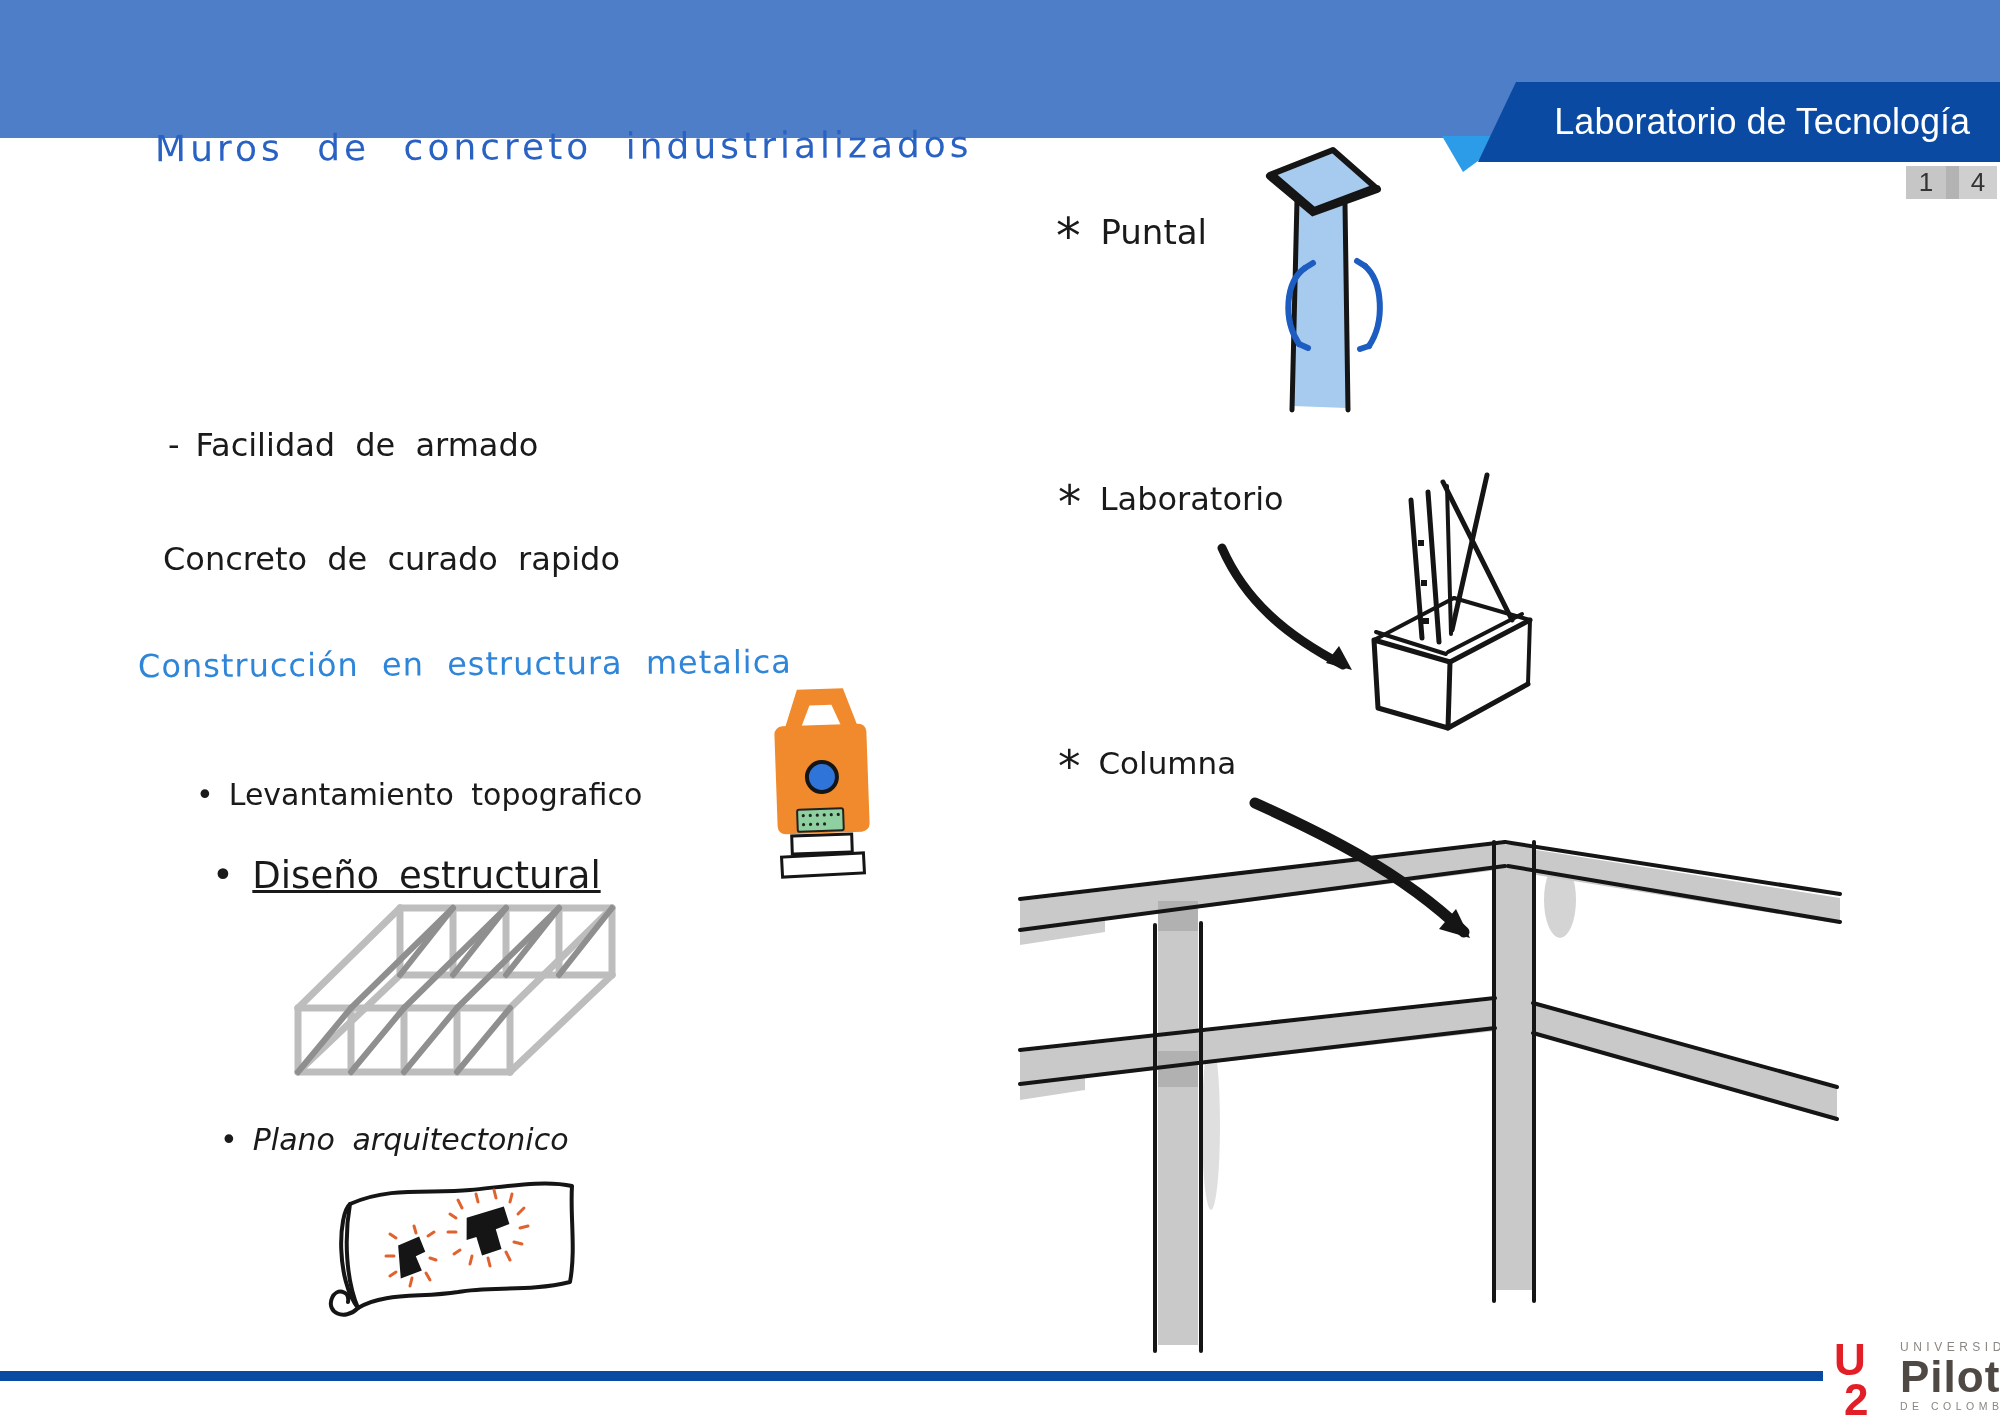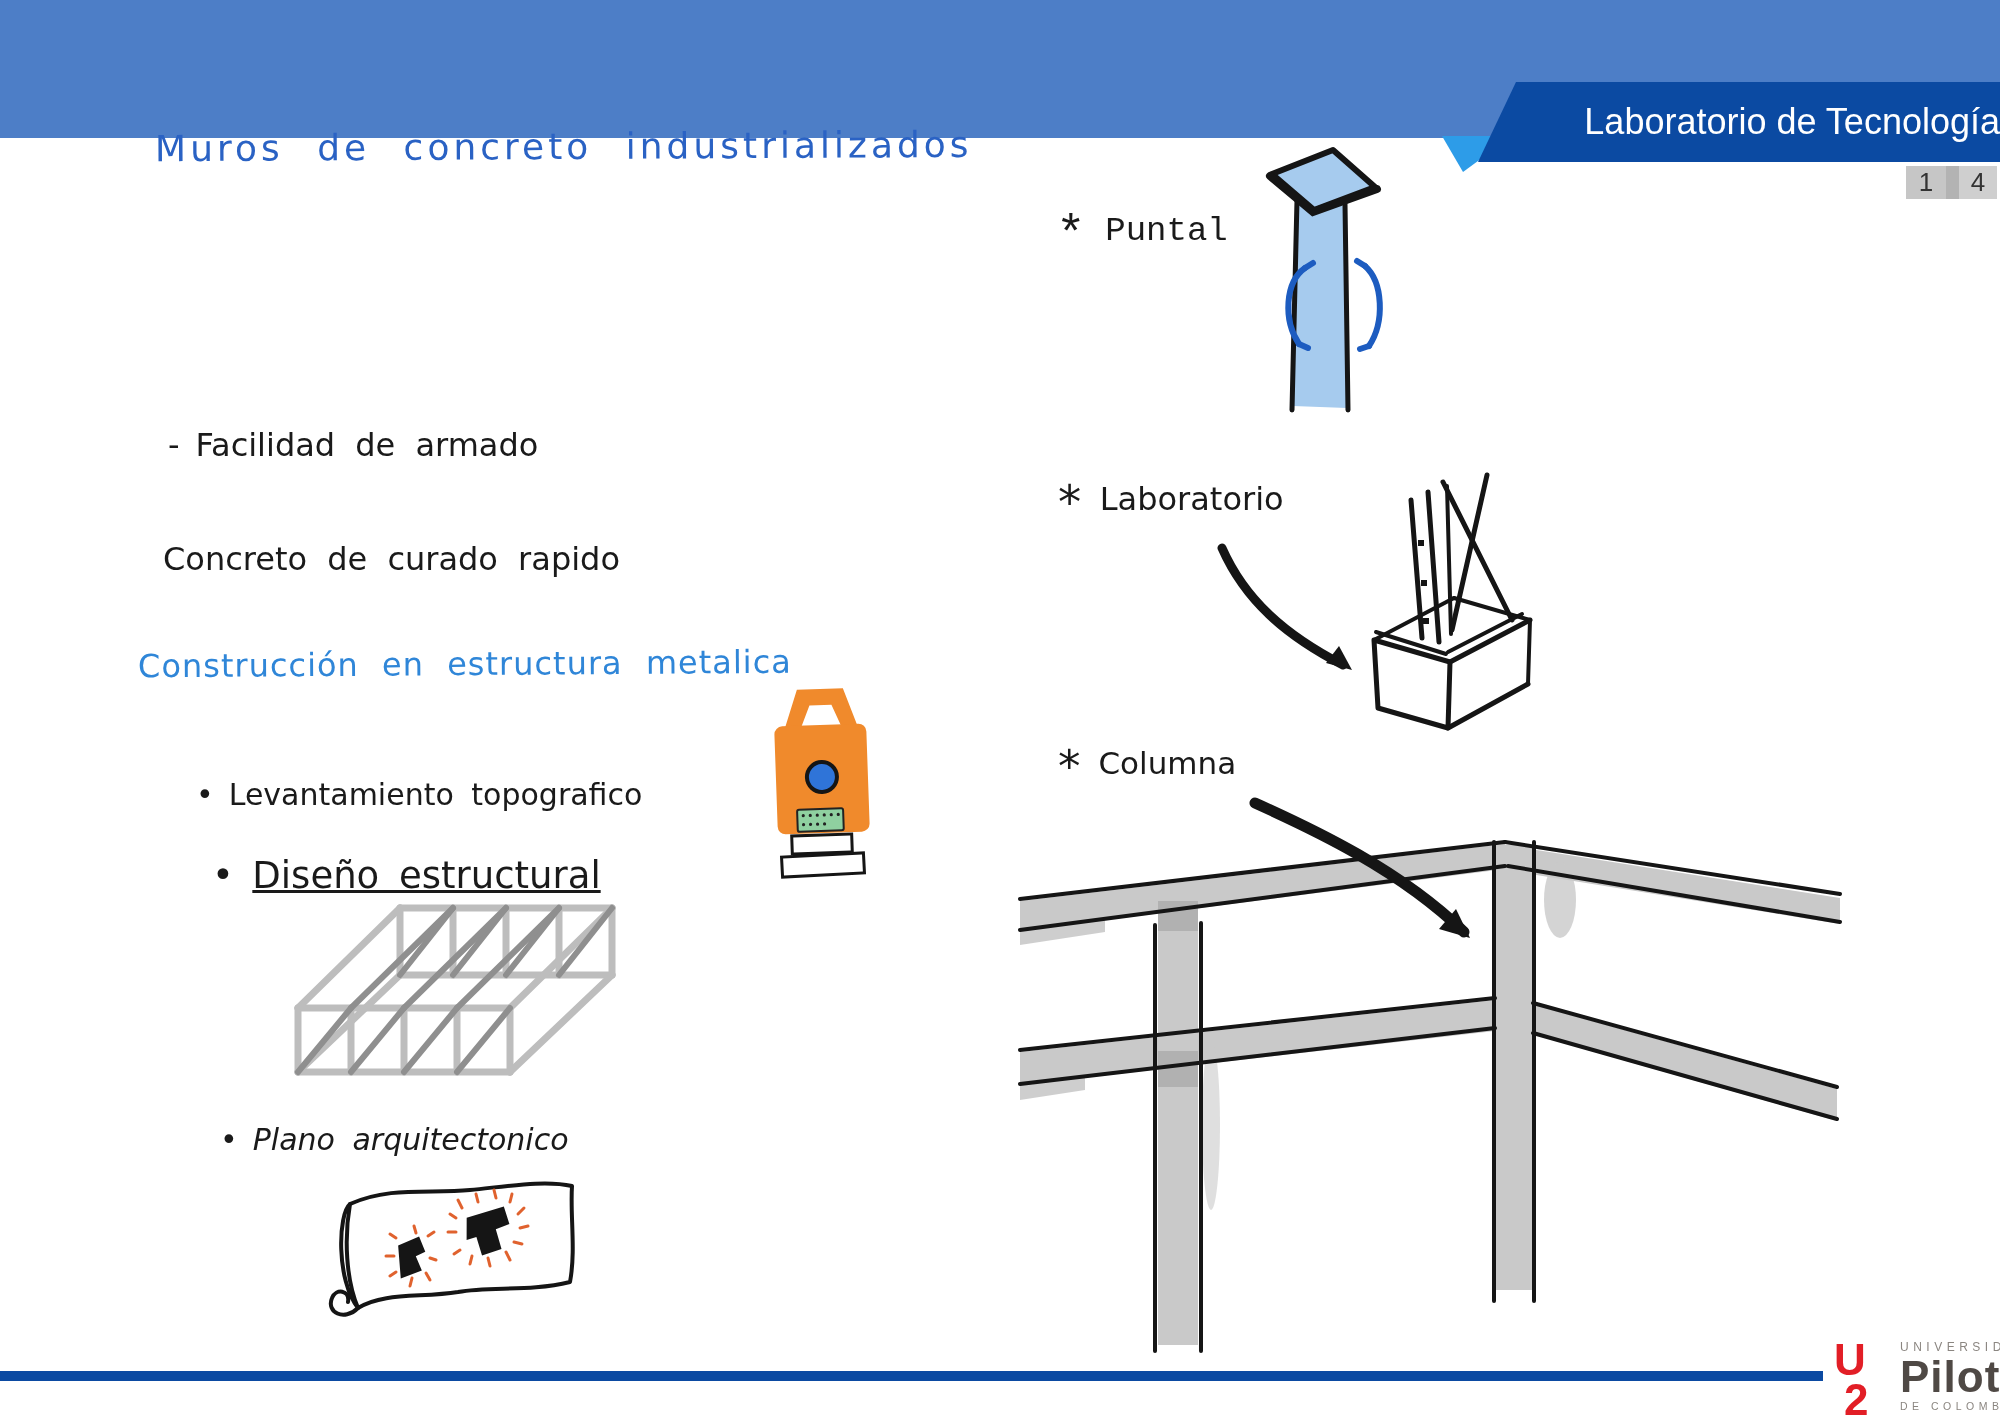--- a/index.html
+++ b/index.html
@@ -7,41 +7,41 @@
   body { position:relative; background:#ffffff; overflow:hidden;
          font-family:"DejaVu Sans", sans-serif; }
   .abs { position:absolute; }
 
   
   .top-bar { left:0; top:0; width:2000px; height:138px; background:var(--top_bar); }
   .banner-tri { left:1442px; top:136px; width:70px; height:36px; background:var(--triangle);
                 clip-path:polygon(0 0, 100% 0, 30% 100%); }
   .banner { left:1478px; top:82px; width:522px; height:80px; background:var(--banner);
             clip-path:polygon(38px 0, 100% 0, 100% 100%, 0 100%);
-            display:flex; align-items:center; justify-content:flex-end; 
+            display:flex; align-items:center; justify-content:flex-end; padding-right:30px;
             font-family:"Liberation Sans", sans-serif; font-size:36px; color:#ffffff; }
   .page-ind { left:1906px; top:166px; display:flex; font-family:"Liberation Sans", sans-serif;
               font-size:26px; color:#333333; }
   .page-ind .pg { width:40px; height:33px; line-height:33px; text-align:center; }
   .page-ind .pg1 { background:var(--page_box); }
   .page-ind .div { width:13px; height:33px; background:var(--page_box_divider); }
   .page-ind .pg2 { width:38px; background:var(--page_box_alt); }
 
   
   .hw { color:var(--ink); white-space:nowrap; font-family:"DejaVu Sans", sans-serif; }
   .title { left:155px; top:126px; font-size:36px; letter-spacing:4px; word-spacing:18px;
            color:var(--title_blue); transform:rotate(-0.3deg); }
   .subtitle { left:138px; top:645px; font-size:32px; letter-spacing:1px; word-spacing:12px;
               color:var(--subtitle_blue); transform:rotate(-0.4deg); }
   .item-facilidad { left:168px; top:426px; font-size:32px; word-spacing:10px; }
   .item-concreto  { left:163px; top:540px; font-size:32px; word-spacing:10px; }
   .step-lev    { left:196px; top:752px; font-size:30px; word-spacing:8px;margin-top:25px; }
   .step-diseno { left:212px; top:854px; font-size:37px; word-spacing:8px;text-decoration:underline; }
   .step-plano  { left:220px; top:1122px; font-size:30px; word-spacing:8px;font-style:italic; }
-  .ann-puntal     { left:1056px; top:212px; font-size:34px;font-family:Liberation Mono, monospace; }
+  .ann-puntal     { left:1056px; top:212px; font-size:34px; }
   .ann-pedestales { left:1058px; top:480px; font-size:32px; }
   .ann-columna    { left:1058px; top:745px; font-size:31px; }
   .marker { display:inline-block; margin-right:0.5em; }
   .star { font-size:1.45em; line-height:0; position:relative; top:0.18em; margin-right:0.4em; }
 
   
   .bottom-bar { left:0; top:1371px; width:1823px; height:10px; background:var(--bottom_bar); }
   .logo { left:1832px; top:1340px; display:flex; gap:8px; align-items:flex-start;
           font-family:"Liberation Sans", sans-serif; }
   .logo-texts { display:flex; flex-direction:column; }

